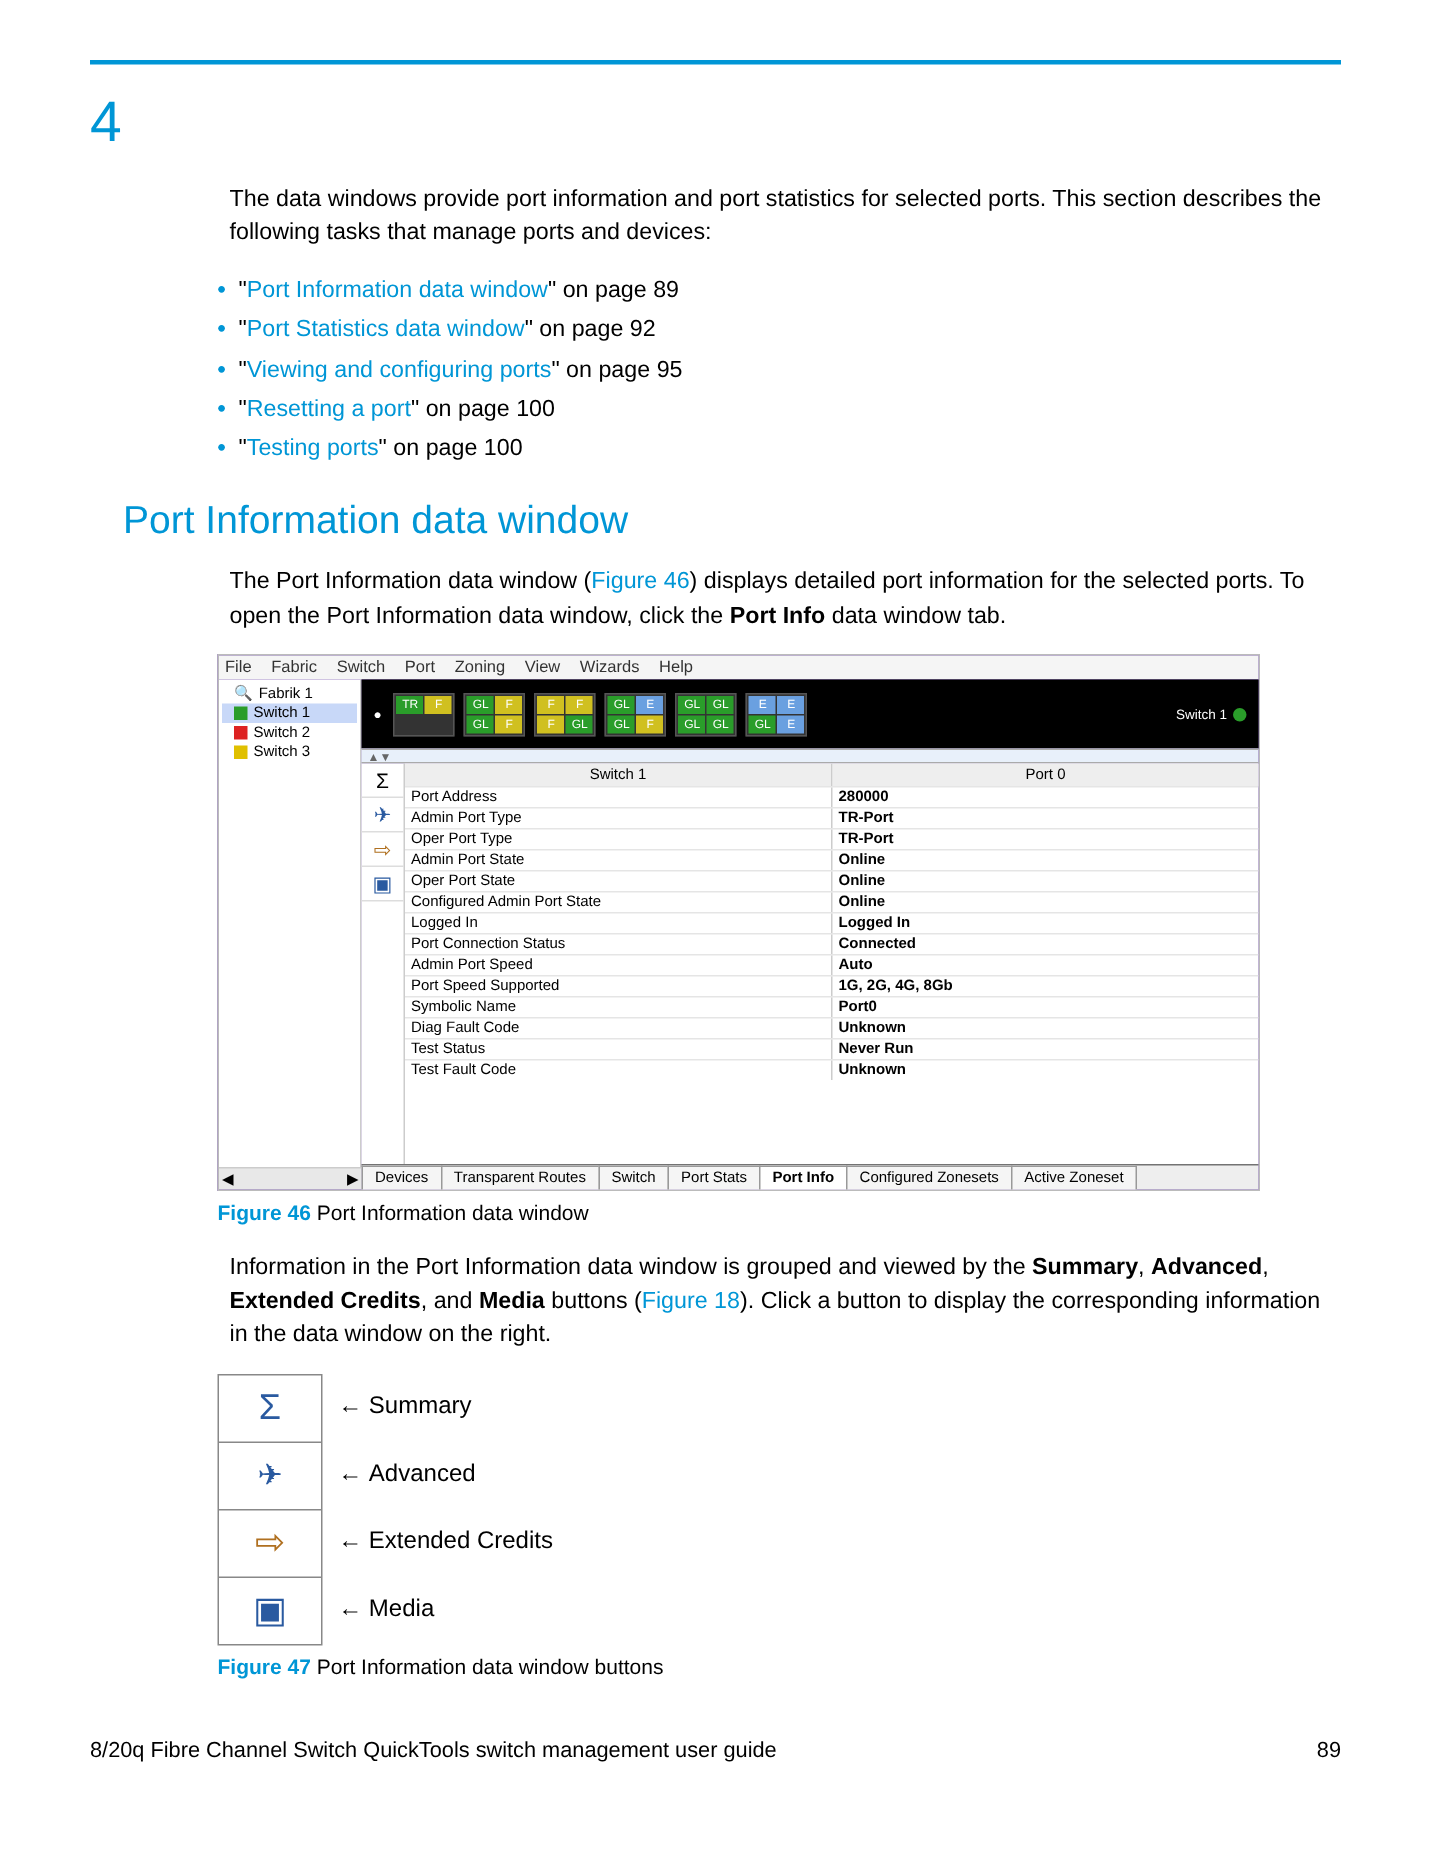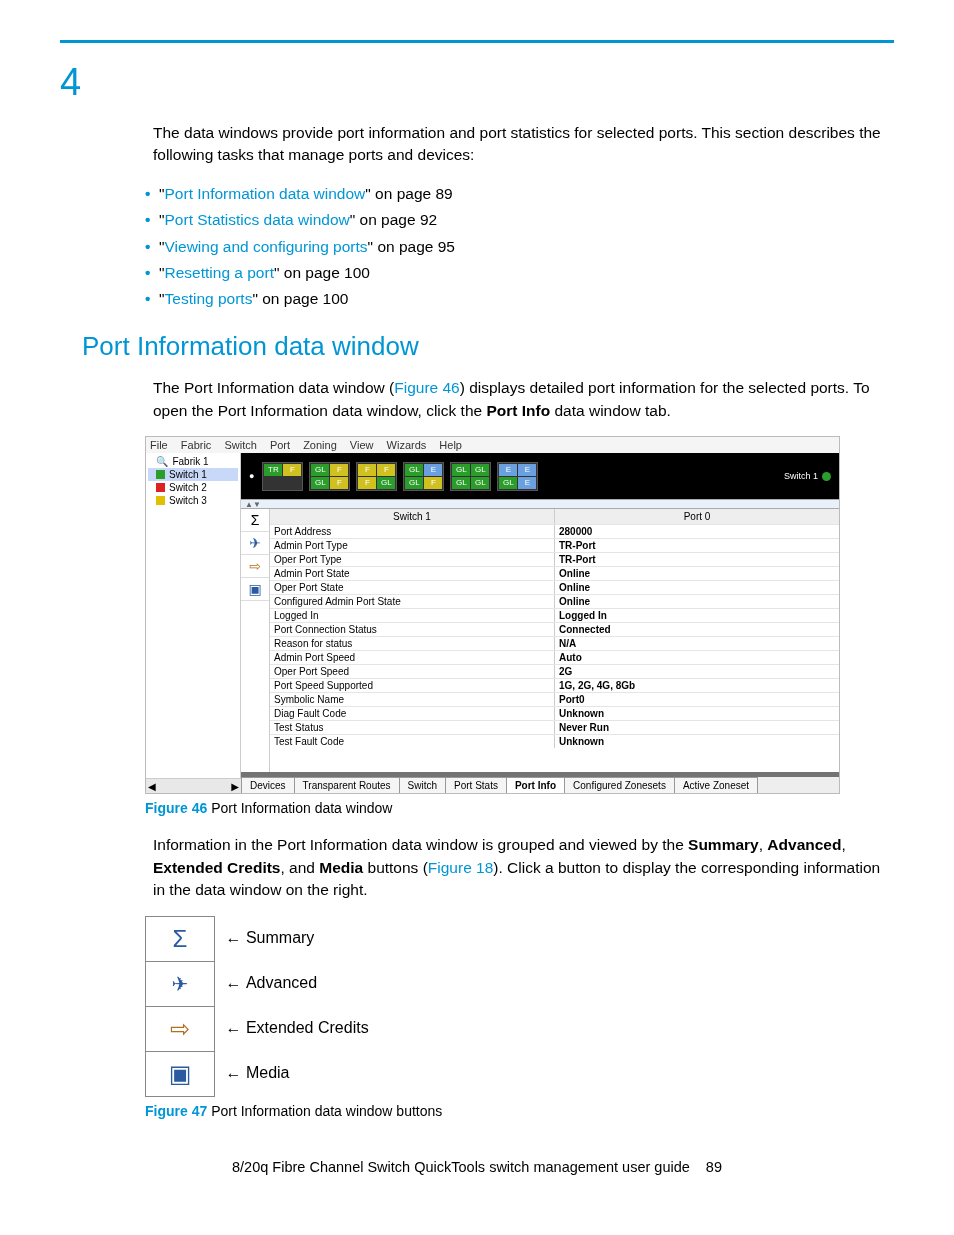--- a/index.html
+++ b/index.html
@@ -110,21 +110,21 @@
   .splitter { height:8px; background:#e8f0fa; border-top:1px solid #aaa; border-bottom:1px solid #aaa; font-size:8px; padding-left:4px; color:#666;}
   .data-area { flex:1; display:flex; background:#fff; }
   .iconcol { width:28px; border-right:1px solid #ccc; display:flex; flex-direction:column; }
   .icell { height:22px; border-bottom:1px solid #ddd; display:flex; align-items:center; justify-content:center; font-size:14px; }
   .datatable { flex:1; overflow:hidden; }
   .datatable .hdr { display:flex; background:#eee; }
   .col1 { flex:1; border-right:1px solid #ccc; padding:1px 4px; font-size:10px; }
   .col2 { flex:1; padding:1px 4px; font-size:10px;font-weight:bold; }
   .hdr .col1, .hdr .col2 { text-align:center; font-weight:normal; background:#eee; padding:2px 4px; }
   .datatable .drow { display:flex; border-top:1px solid #e5e5e5; }
-  .tabbar { display:flex; background:#eee; border-top:5px solid #737373; font-size:10px; }
+  .tabbar { display:flex; background:#eee; border-top:1px solid #737373; font-size:10px; }
   .tab { border:1px solid #999; border-bottom:none; padding:2px 8px; margin-right:-1px; background:#f5f5f5; }
   .tab.active { background:#fff; font-weight:bold; }
 
   .caption { margin-left:85px; font-size:14px; margin-top:6px; margin-bottom:18px; }
   .caption .fignum { color:#0096d6; font-weight:bold; }
 
   
   .btncol {
     margin-left:85px;
     border:1px solid #888;
@@ -139,21 +139,21 @@
   }
   .bcell:last-child { border-bottom:none; }
   .labels2 {
     display:inline-flex; flex-direction:column; justify-content:space-around;
     height:180px; margin-left:6px; font-size:16px; vertical-align:top;
   }
   .labels2 div::before { content:"\2190  "; font-weight:bold; }
 
   .footer {
     margin-top:40px;
-    display:flex; justify-content:center;
+    display:flex; justify-content:space-between;
     font-size:14.5px;
     gap:16px;
   }
 </style>
 </head>
 <body>
 
 <div class="page">
   <div class="top-rule"></div>
 
@@ -309,30 +309,22 @@
                 </div>
                 <div class="drow">
                   <div class="col1">Logged In</div>
                   <div class="col2">Logged In</div>
                 </div>
                 <div class="drow">
                   <div class="col1">Port Connection Status</div>
                   <div class="col2">Connected</div>
                 </div>
                 <div class="drow">
-                  <div class="col1">Reason for status</div>
-                  <div class="col2">N/A</div>
-                </div>
-                <div class="drow">
                   <div class="col1">Admin Port Speed</div>
                   <div class="col2">Auto</div>
-                </div>
-                <div class="drow">
-                  <div class="col1">Oper Port Speed</div>
-                  <div class="col2">2G</div>
                 </div>
                 <div class="drow">
                   <div class="col1">Port Speed Supported</div>
                   <div class="col2">1G, 2G, 4G, 8Gb</div>
                 </div>
                 <div class="drow">
                   <div class="col1">Symbolic Name</div>
                   <div class="col2">Port0</div>
                 </div>
                 <div class="drow">

